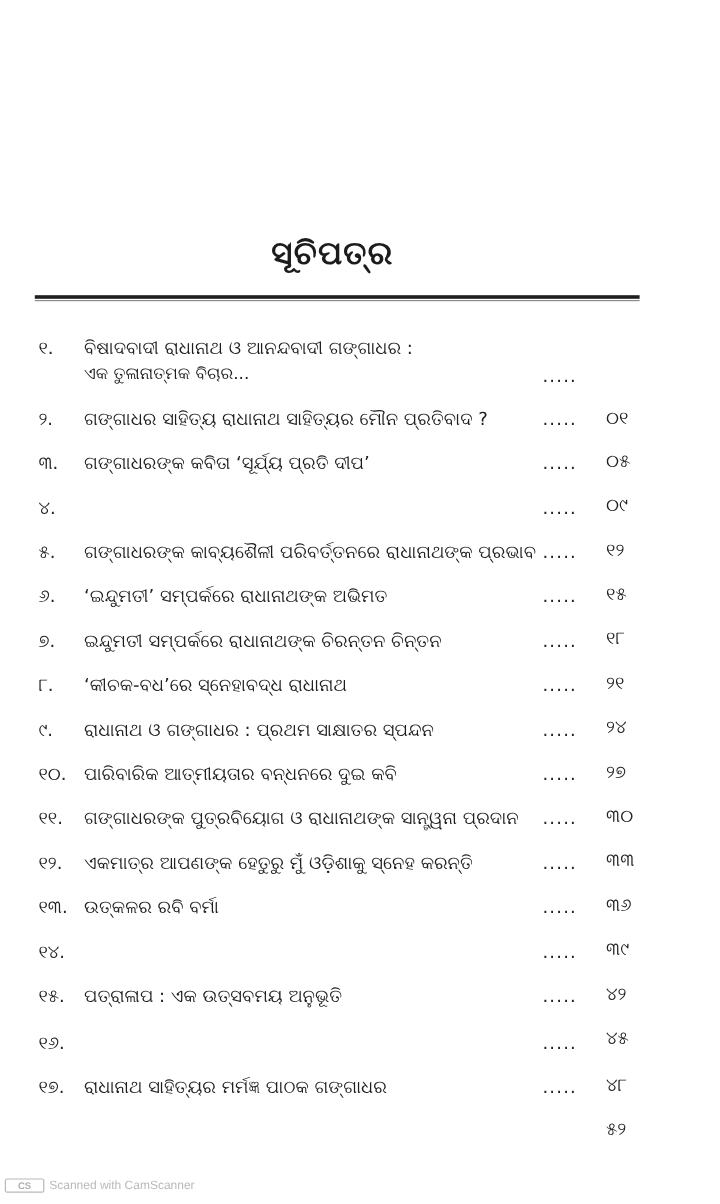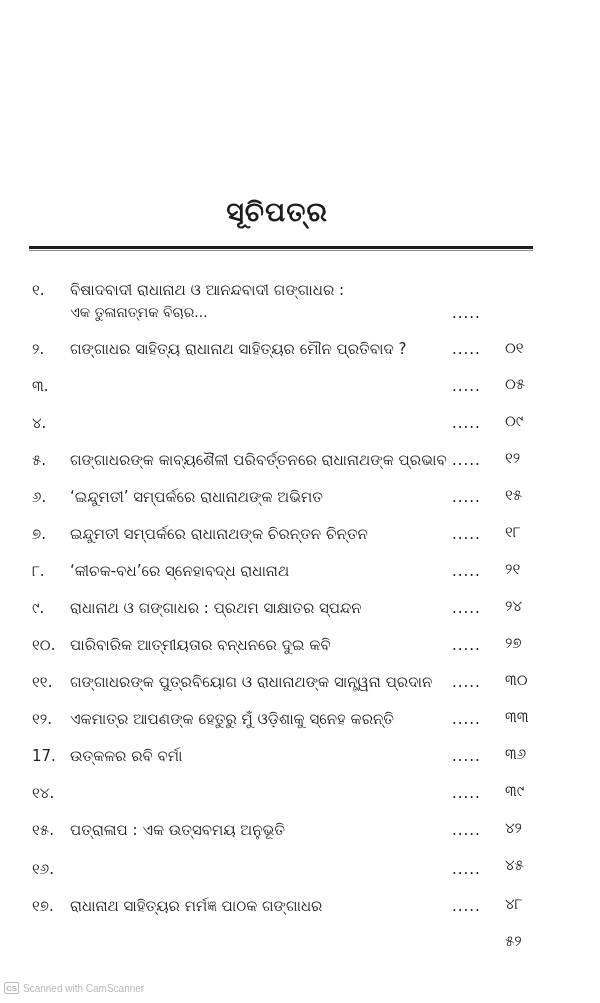--- a/index.html
+++ b/index.html
@@ -22,21 +22,21 @@
   .num { position: absolute; left: 32px; font-size: 15px; color: #222; }
   .text { position: absolute; left: 70px; font-size: 15px; color: #1d1d1d; white-space: nowrap; }
   .text2 { position: absolute; left: 70px; font-size: 14px; color: #1d1d1d; white-space: nowrap; }
   .dots { position: absolute; left: 452px; font-size: 15px; color: #222; letter-spacing: 1px; }
   .page { position: absolute; left: 505px; font-size: 15px; color: #222; margin-top: 35px; }
   .footer {
     position: absolute; left: 4px; top: 982px; display: flex; align-items: center; gap: 4px;
     color: #b9b9b9; font-family: "Liberation Sans", sans-serif; font-size: 10px;
   }
   .cs-logo {
-    width: 15px; height: 12px; border: 1px solid #b9b9b9; border-radius: 2px;
+    width: 33px; height: 12px; border: 1px solid #b9b9b9; border-radius: 2px;
     font-size: 8px; font-weight: bold; display: flex; align-items: center; justify-content: center;
     color: #b0b0b0; box-sizing: border-box;
   }
 </style>
 </head>
 <body>
 
 <div class="title">ସୂଚିପତ୍ର</div>
 
 <div class="rule">
@@ -58,20 +58,21 @@
 
   <div class="row" style="top:340px">
     <span class="num">୨.</span>
     <span class="text">ଗଙ୍ଗାଧର ସାହିତ୍ୟ ରାଧାନାଥ ସାହିତ୍ୟର ମୌନ ପ୍ରତିବାଦ ?</span>
     <span class="dots">.....</span>
     <span class="page">୦୫</span>
   </div>
 
   <div class="row" style="top:377px">
     <span class="num">୩.</span>
+    <span class="text">ଗଙ୍ଗାଧରଙ୍କ କବିତା ‘ସୂର୍ଯ୍ୟ ପ୍ରତି ଦୀପ’</span>
     <span class="dots">.....</span>
     <span class="page">୦୯</span>
   </div>
 
   <div class="row" style="top:414px">
     <span class="num">୪.</span>
     <span class="dots">.....</span>
     <span class="page">୧୨</span>
   </div>
 
@@ -125,21 +126,21 @@
   </div>
 
   <div class="row" style="top:710px">
     <span class="num">୧୨.</span>
     <span class="text">ଏକମାତ୍ର ଆପଣଙ୍କ ହେତୁରୁ ମୁଁ ଓଡ଼ିଶାକୁ ସ୍ନେହ କରନ୍ତି</span>
     <span class="dots">.....</span>
     <span class="page">୩୬</span>
   </div>
 
   <div class="row" style="top:747px">
-    <span class="num">17.</span>
+    <span class="num">୧୩.</span>
     <span class="text">ଉତ୍କଳର ରବି ବର୍ମା</span>
     <span class="dots">.....</span>
     <span class="page">୩୯</span>
   </div>
 
   <div class="row" style="top:784px">
     <span class="num">୧୪.</span>
     <span class="dots">.....</span>
     <span class="page">୪୨</span>
   </div>

